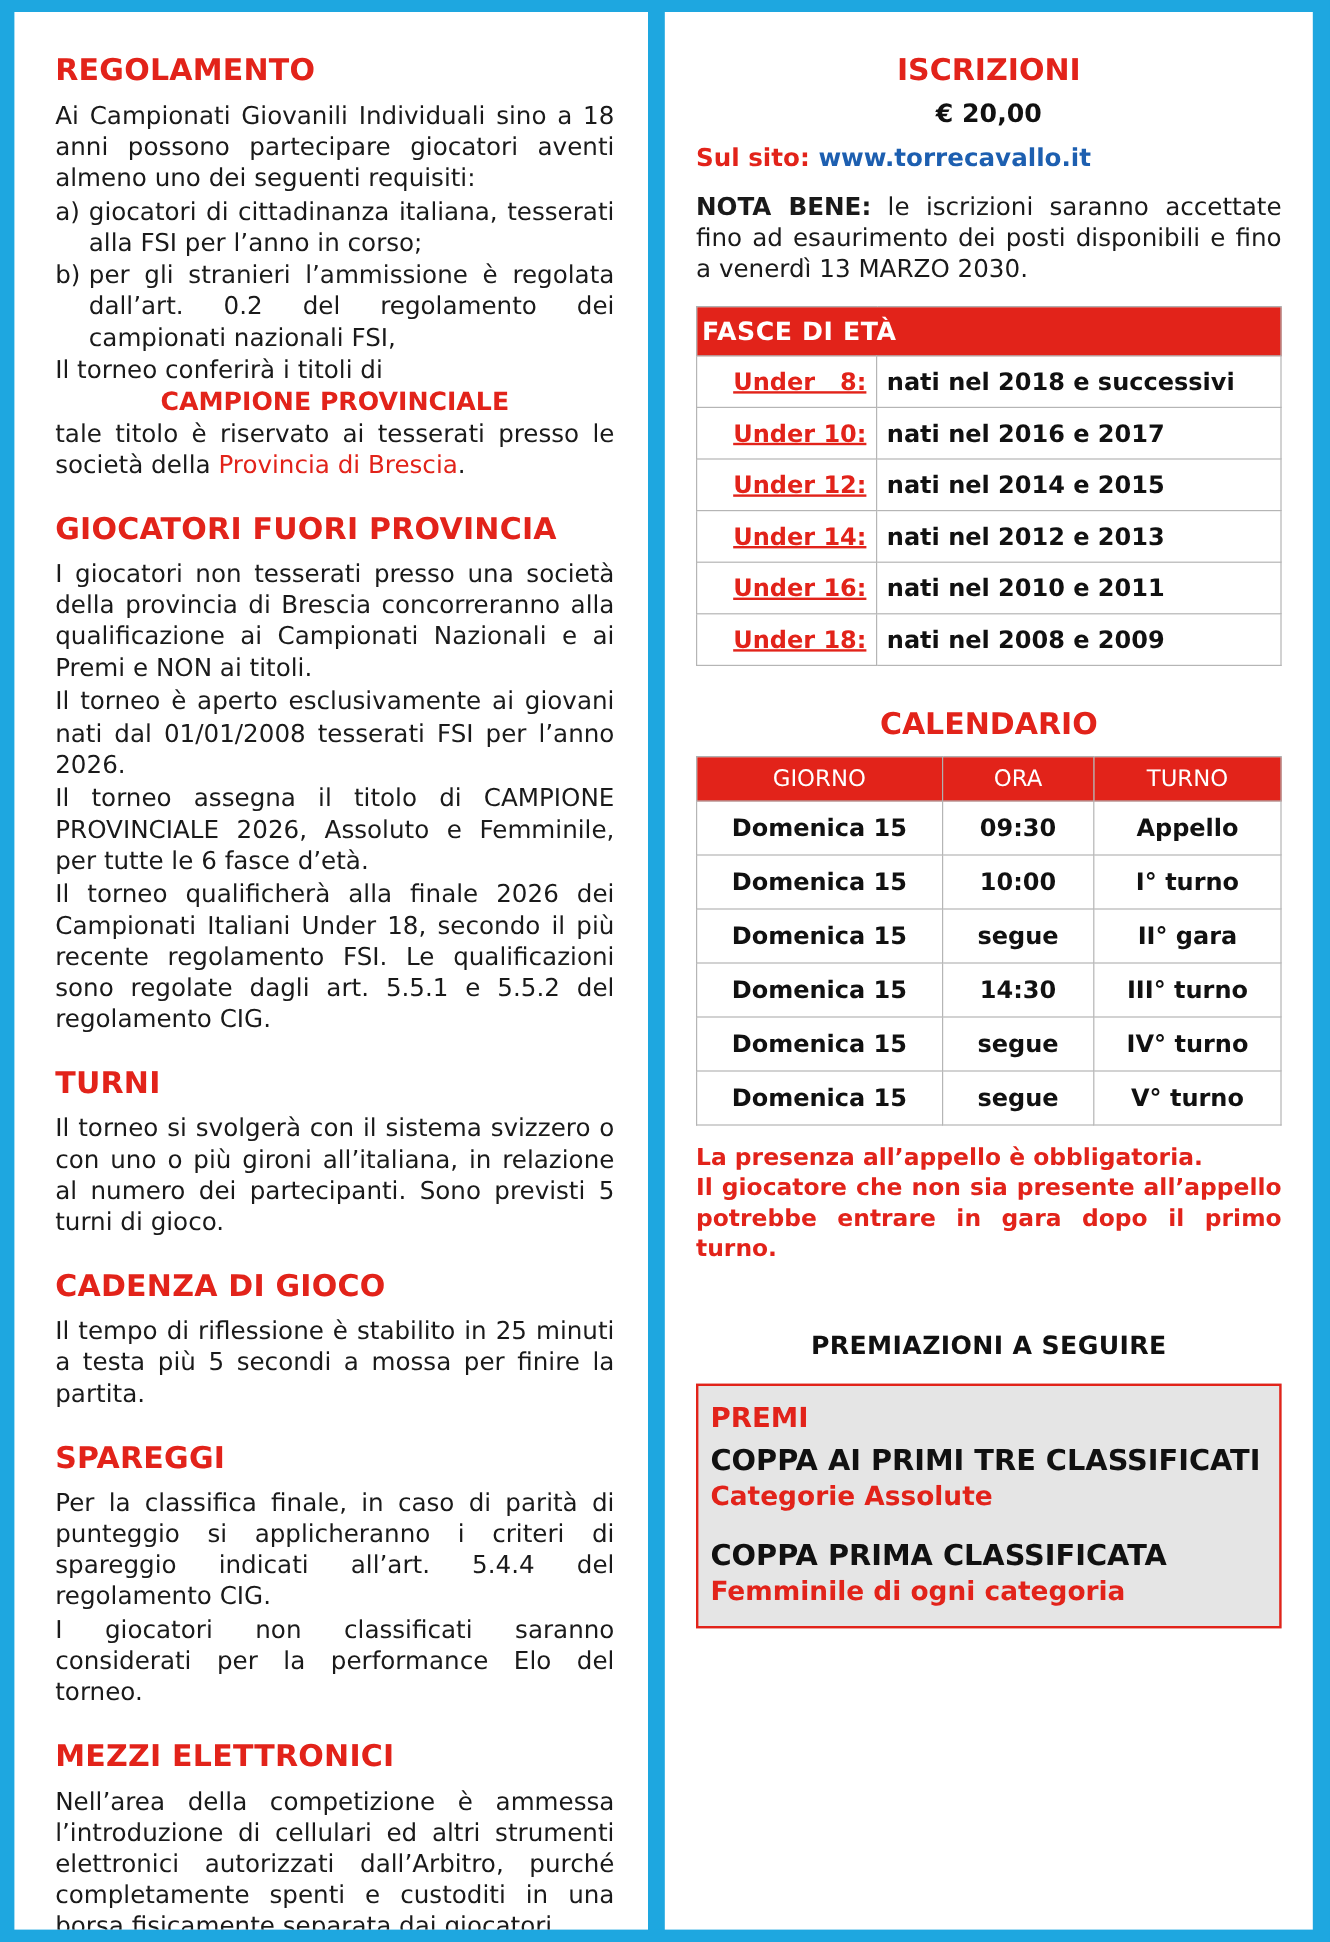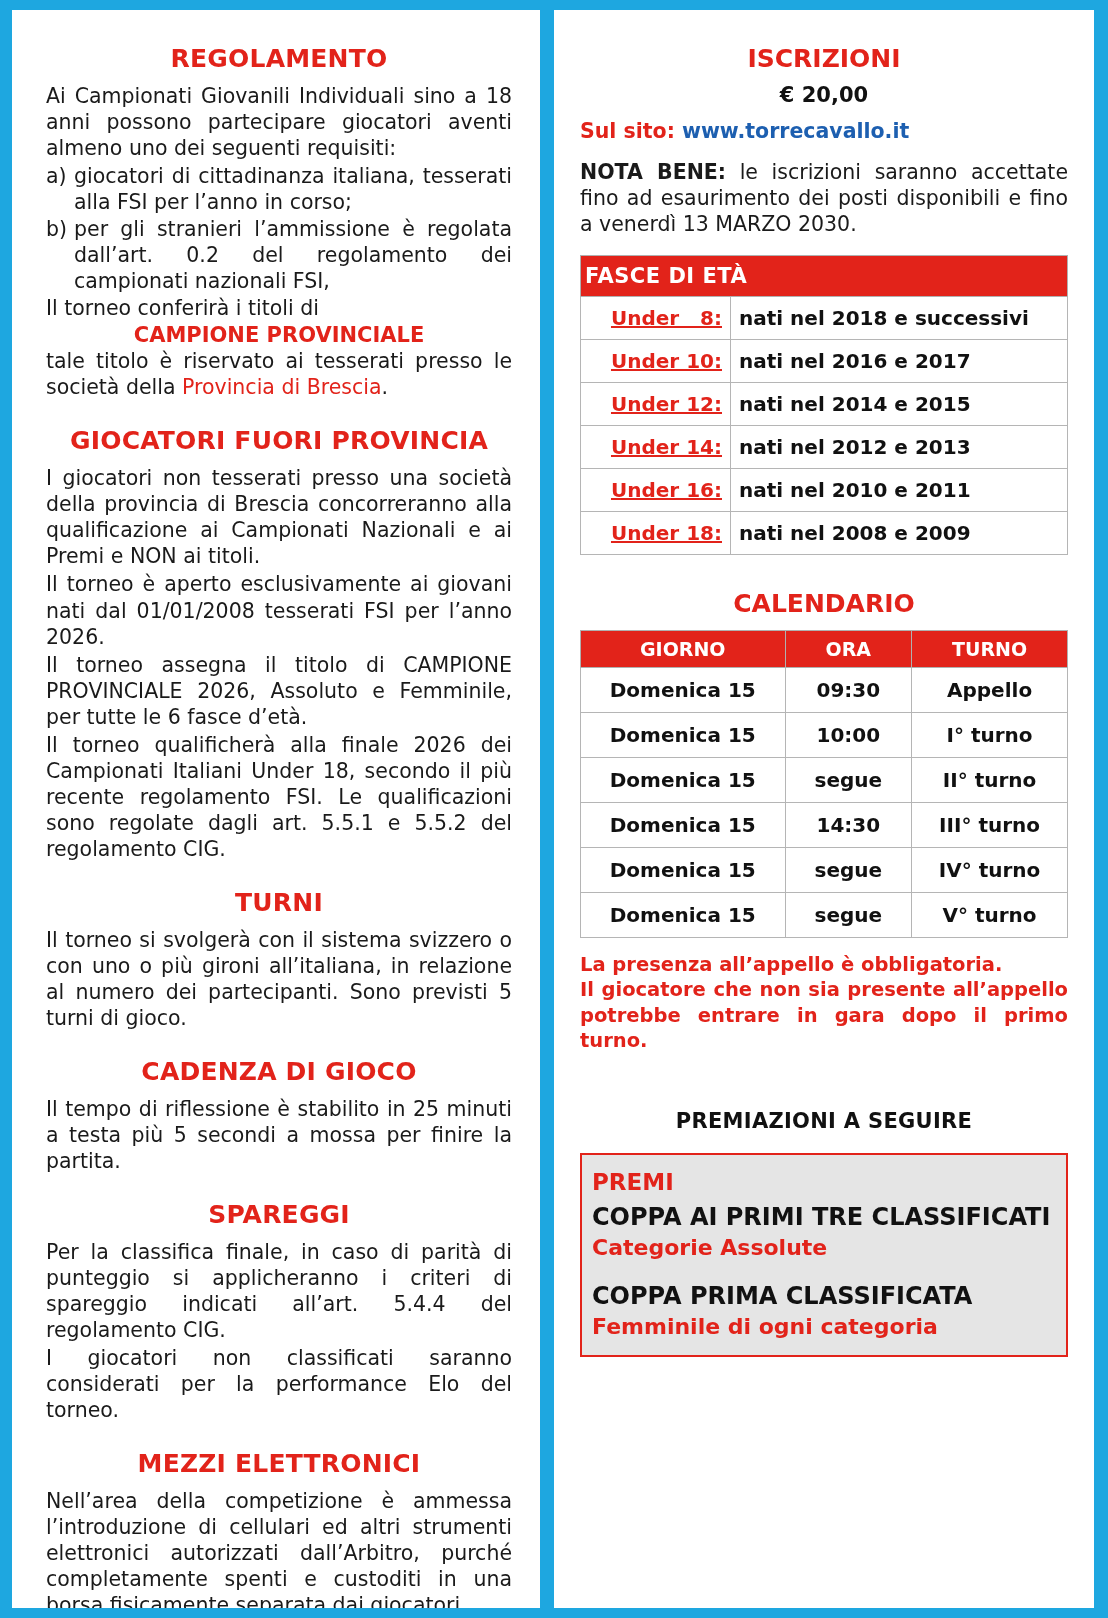--- a/index.html
+++ b/index.html
@@ -34,21 +34,21 @@
   }
   .col-right {
     width: 540px;
     padding: 34px 26px 10px 26px;
   }
 
   h2.section {
     color: #e2231a;
     font-size: 25px;
     font-weight: bold;
-    text-align: center;
+    text-align: left;
     margin: 0 0 10px 0;
     letter-spacing: 0.2px;
   }
   h2.section.tight { margin-top: 26px; }
 
   p.body {
     font-size: 20.5px;
     line-height: 1.27;
     color: #1a1a1a;
     margin: 0 0 2px 0;
@@ -150,21 +150,21 @@
     font-size: 25px;
     font-weight: bold;
     text-align: center;
     margin: 34px 0 12px 0;
   }
   table.cal { width: 100%; border-collapse: collapse; }
   table.cal th {
     background: #e2231a;
     color: #fff;
     font-size: 19px;
-    font-weight: bold;
+    font-weight: normal;
     border: 1px solid #b0b0b0;
     padding: 7px 4px;
     text-align: center;
   }
   table.cal td {
     border: 1px solid #b5b5b5;
     font-size: 20px;
     font-weight: bold;
     color: #111;
     text-align: center;
@@ -332,21 +332,21 @@
         <td>Appello</td>
       </tr>
       <tr>
         <td class="day">Domenica 15</td>
         <td class="hour">10:00</td>
         <td>I° turno</td>
       </tr>
       <tr>
         <td class="day">Domenica 15</td>
         <td class="hour">segue</td>
-        <td>II° turno</td>
+        <td>II° gara</td>
       </tr>
       <tr>
         <td class="day">Domenica 15</td>
         <td class="hour">14:30</td>
         <td>III° turno</td>
       </tr>
       <tr>
         <td class="day">Domenica 15</td>
         <td class="hour">segue</td>
         <td>IV° turno</td>

